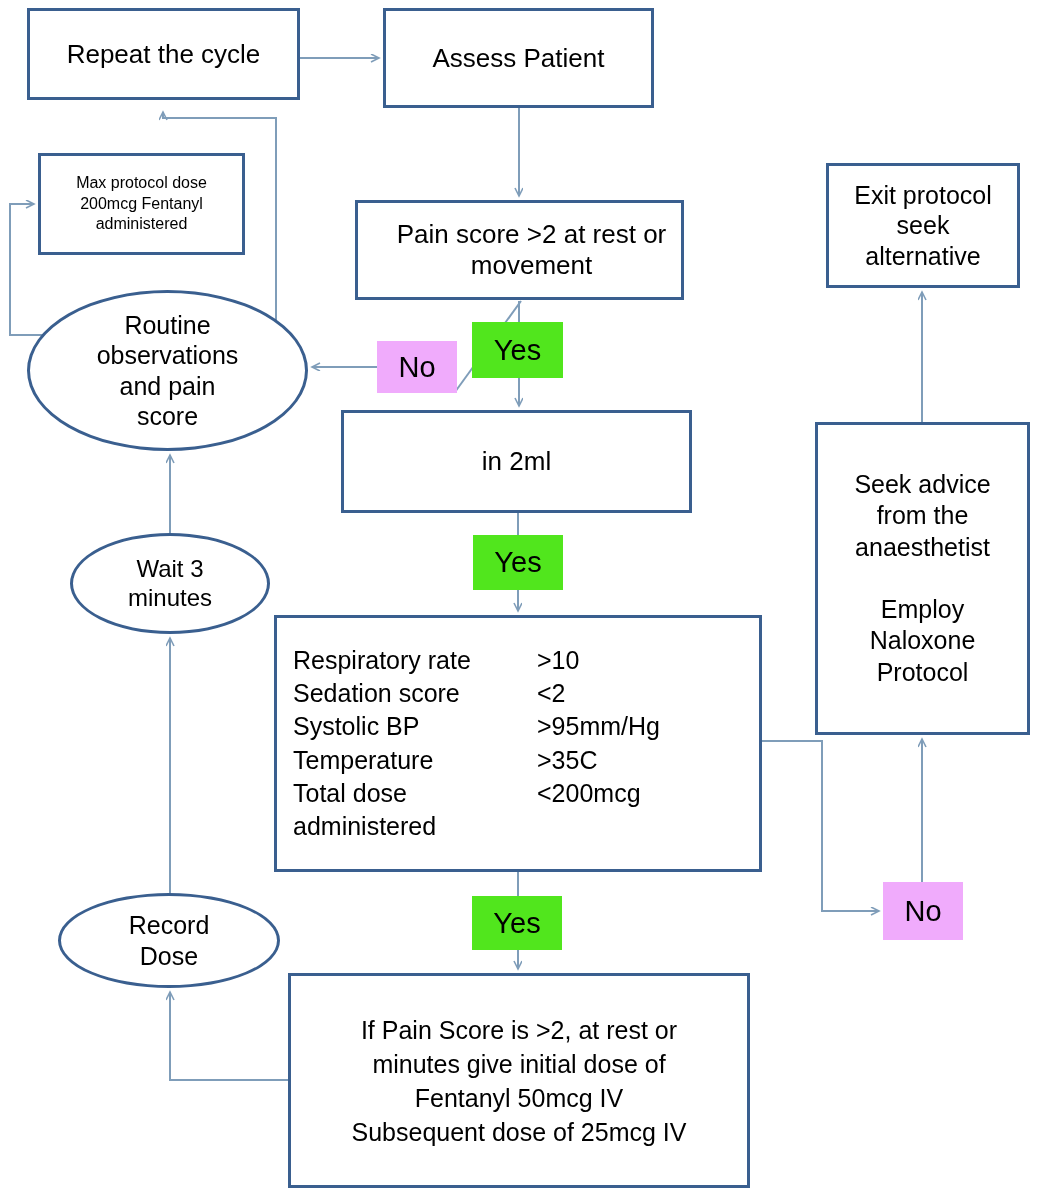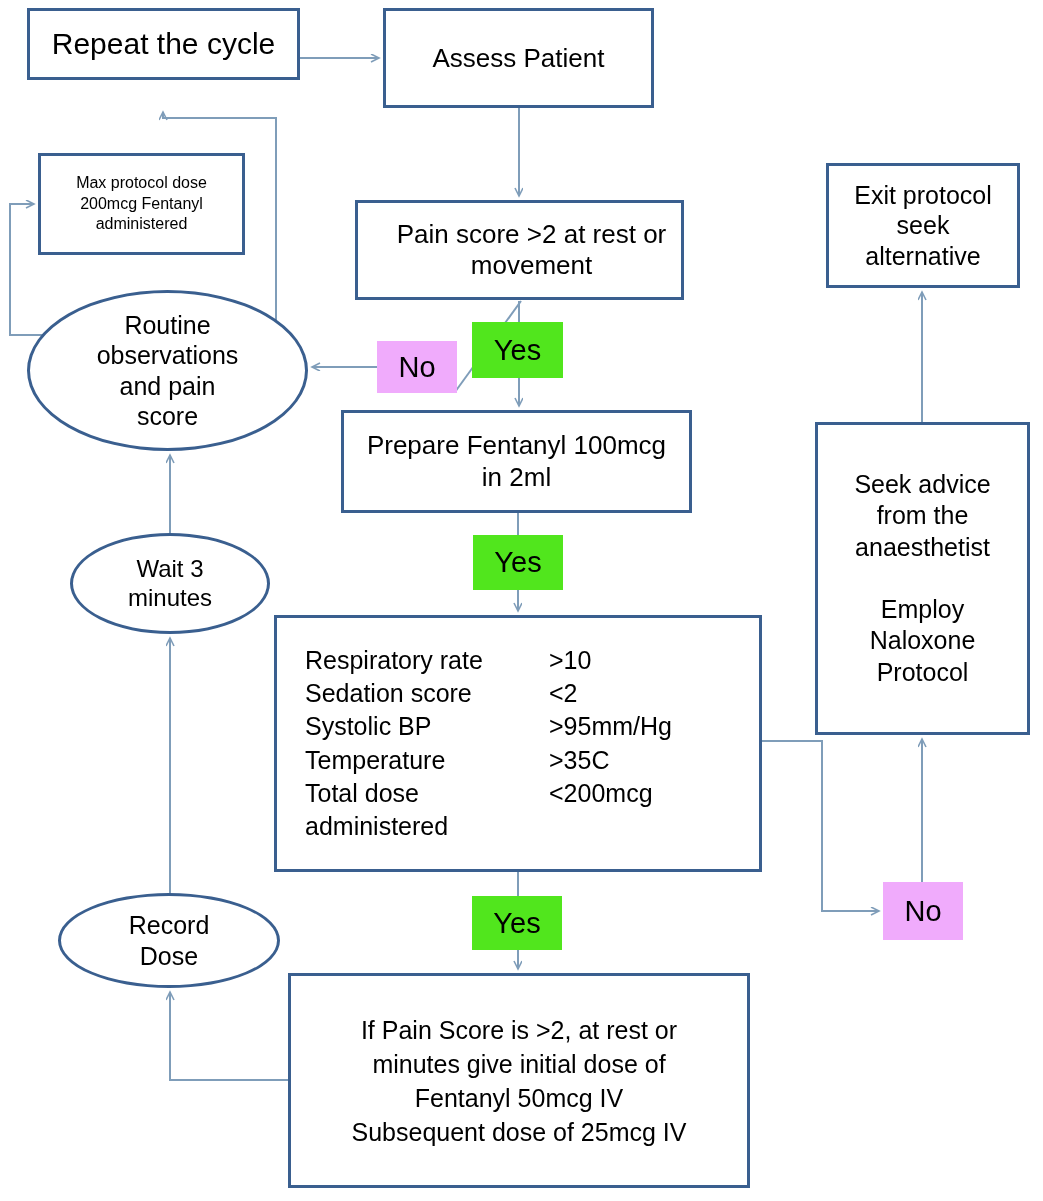--- a/index.html
+++ b/index.html
@@ -48,42 +48,42 @@
     align-items: center;
     justify-content: center;
     text-align: center;
     color: #000000;
     z-index: 3;
   }
   .badge-yes { background: #51e61d; }
   .badge-no  { background: #f0abfc; }
 
   
-  #n-repeat-cycle   { left:27px;  top:8px;    width:273px; height:72px; font-size:30px; }
+  #n-repeat-cycle   { left:27px;  top:8px;    width:273px; height:92px; font-size:26px; }
   #n-assess-patient { left:383px; top:8px;    width:271px; height:100px; font-size:26px; }
   #n-maxdose        { left:38px;  top:153px;  width:207px; height:102px; font-size:16px; line-height:1.28; }
   #n-exit-protocol  { left:826px; top:163px;  width:194px; height:125px; font-size:25px; line-height:1.22; }
   #n-pain-score     { left:355px; top:200px;  width:329px; height:100px; font-size:26px; line-height:1.2;padding-left:24px; }
   #n-routine-obs    { left:27px;  top:290px;  width:281px; height:161px; font-size:25px; line-height:1.22; }
   #n-prepare-fent   { left:341px; top:410px;  width:351px; height:103px; font-size:26px; line-height:1.22; }
   #n-seek-advice    { left:815px; top:422px;  width:215px; height:313px; font-size:25px; line-height:1.25; }
   #n-wait3          { left:70px;  top:533px;  width:200px; height:101px; font-size:24px; line-height:1.2; }
   #n-vitals         { left:274px; top:615px;  width:488px; height:257px; }
   #n-record-dose    { left:58px;  top:893px;  width:222px; height:95px;  font-size:25px; line-height:1.22; }
   #n-give-dose      { left:288px; top:973px;  width:462px; height:215px; font-size:25px; line-height:1.36; }
 
   #b-yes-1 { left:472px; top:322px; width:91px;  height:56px; font-size:29px; }
   #b-no-1  { left:377px; top:341px; width:80px;  height:52px; font-size:29px; }
   #b-yes-2 { left:473px; top:535px; width:90px;  height:55px; font-size:29px; }
   #b-yes-3 { left:472px; top:896px; width:90px;  height:54px; font-size:29px; }
   #b-no-2  { left:883px; top:882px; width:80px;  height:58px; font-size:29px; }
 
   .vitals-list {
     width: 100%;
-    padding-left: 28px;
+    padding-left: 16px;
     box-sizing: border-box;
     font-size: 25px;
     line-height: 1.33;
     text-align: left;
   }
   .vitals-row { display: flex; }
   .vitals-label { width: 244px; flex: 0 0 244px; }
   .vitals-value { flex: 1 1 auto; }
   .node .lines > div { white-space: pre; }
 </style>
@@ -167,21 +167,20 @@
     <div class="lines">
       <div>Routine</div>
       <div>observations</div>
       <div>and pain</div>
       <div>score</div>
     </div>
   </div>
 
   <div id="n-prepare-fent" class="node box">
     <div class="lines">
-      <div>Prepare Fentanyl 100mcg</div>
       <div>in 2ml</div>
     </div>
   </div>
 
   <div id="n-seek-advice" class="node box">
     <div class="lines">
       <div>Seek advice</div>
       <div>from the</div>
       <div>anaesthetist</div>
       <div>&nbsp;</div>

